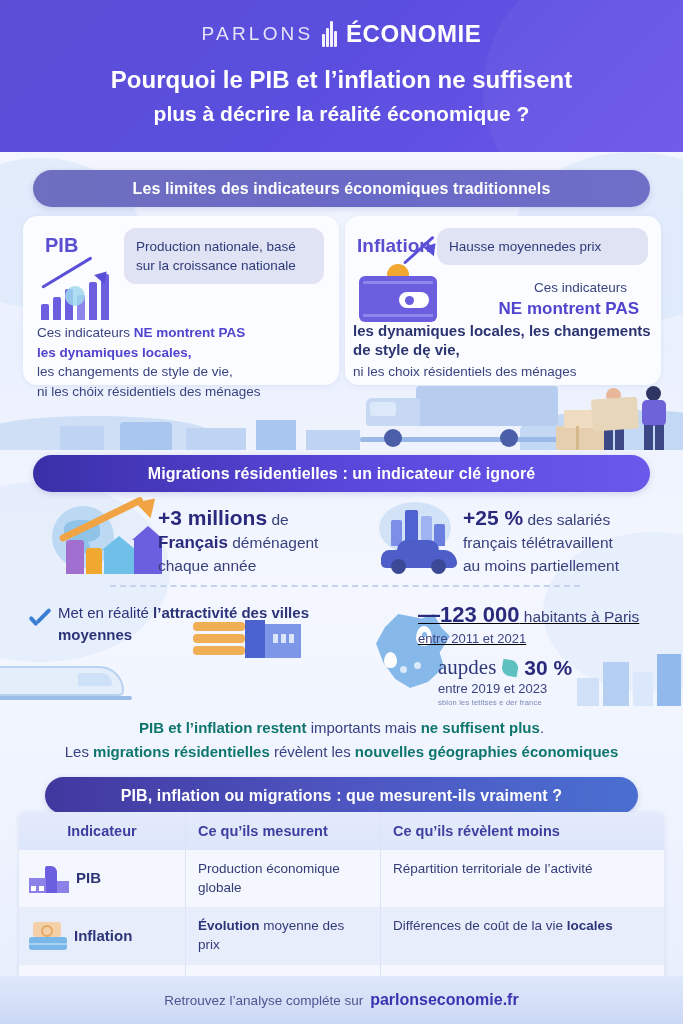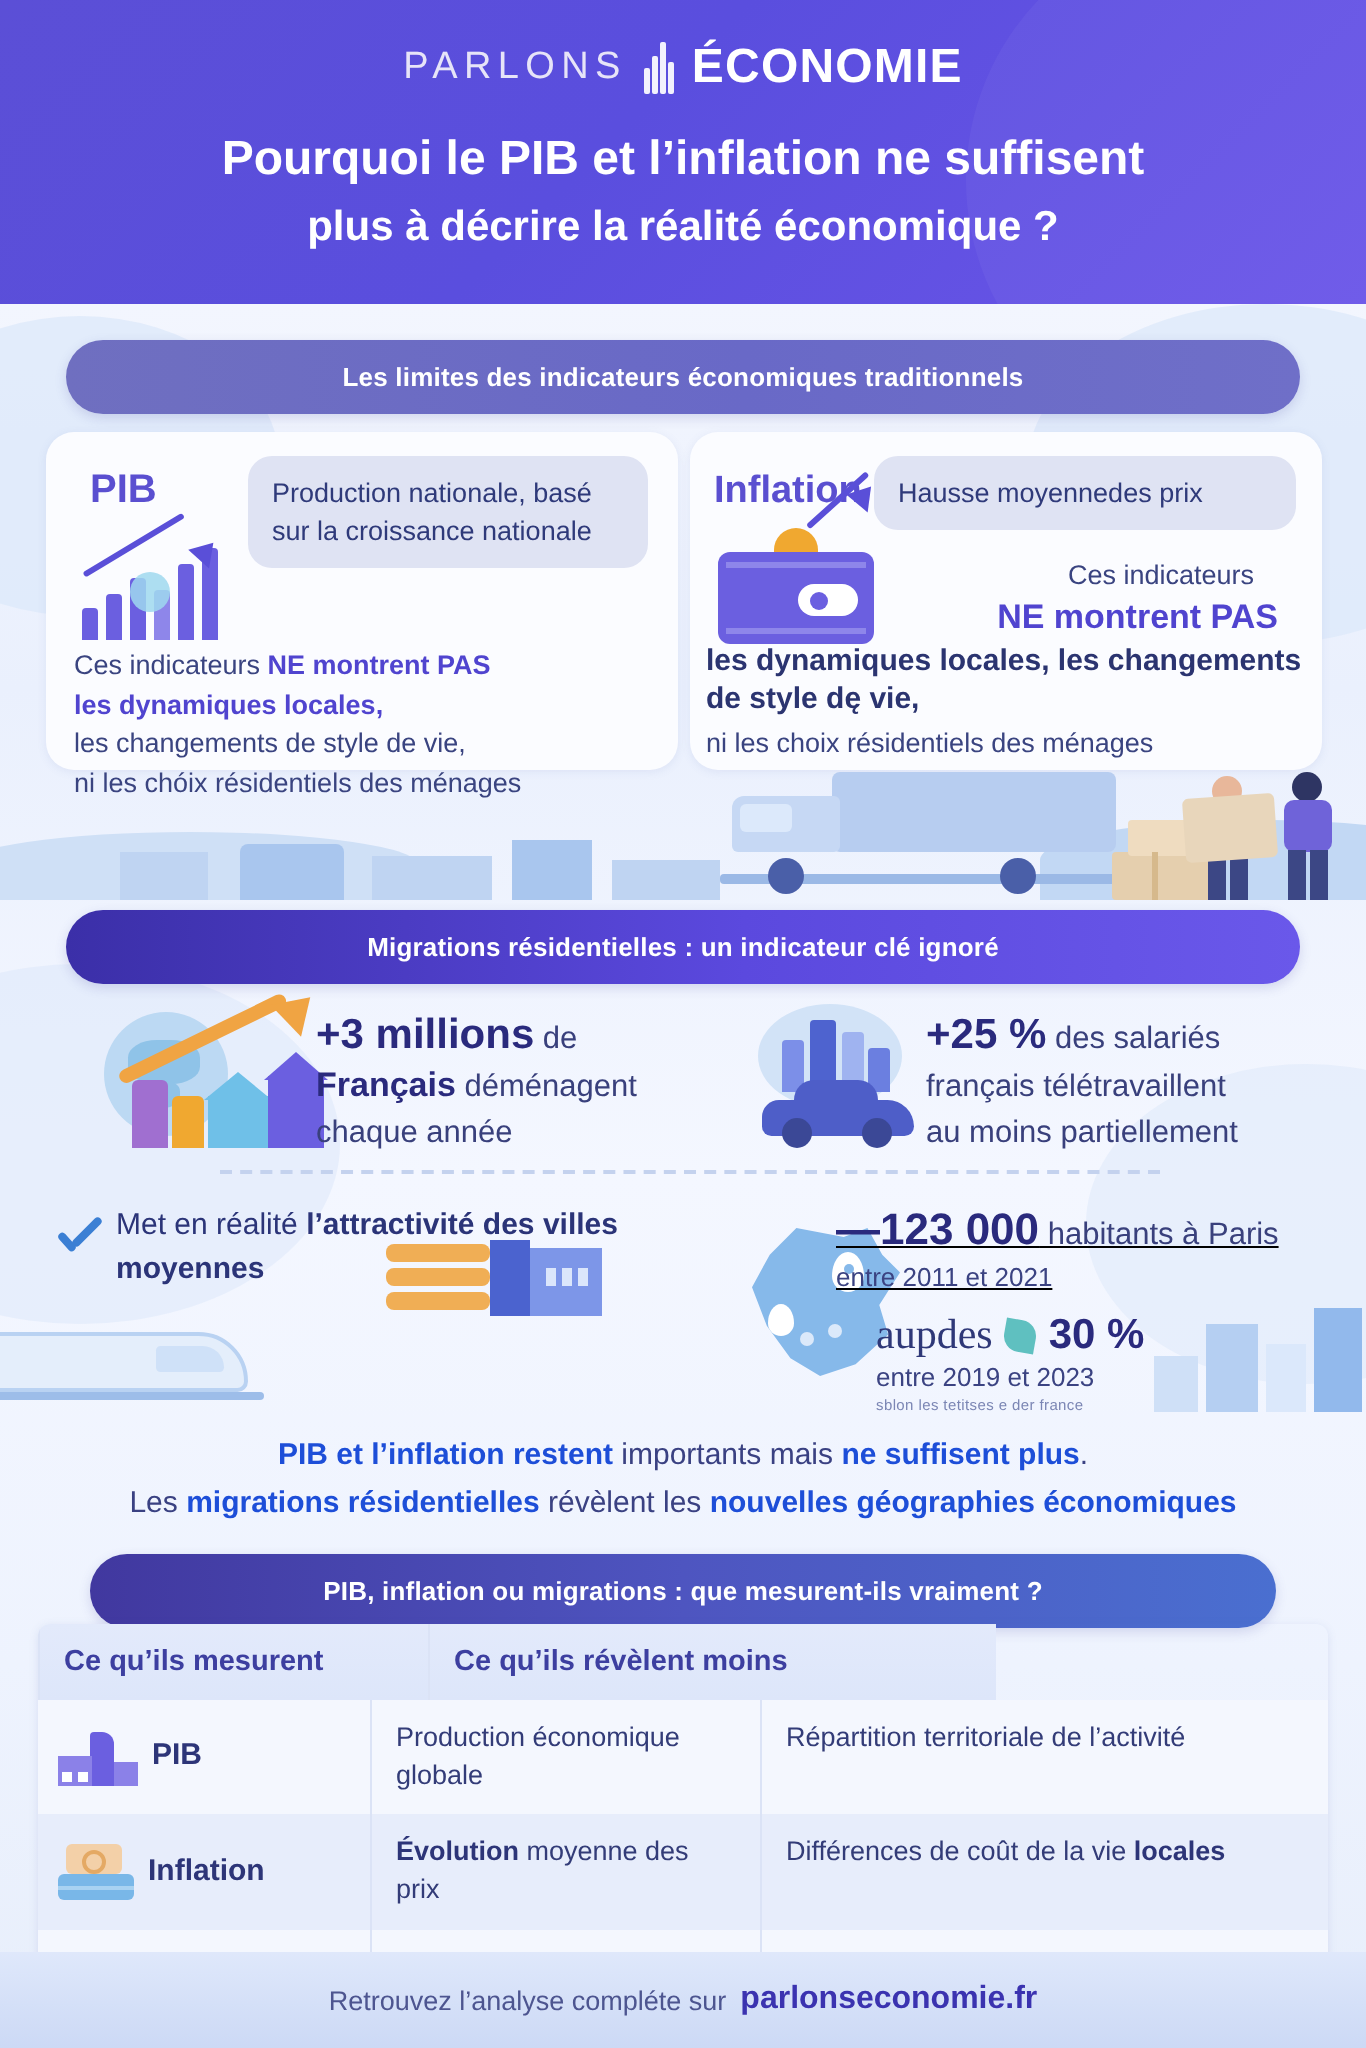--- a/index.html
+++ b/index.html
@@ -49,21 +49,21 @@
     background:linear-gradient(180deg,#f3f6fe 0%,#eaf0fd 22%,#f4f7ff 50%,#eef3fe 78%,#e7eefb 100%);
   }
   .blob{position:absolute;border-radius:50%;background:#dce8fa;opacity:.75;}
 
   
   .band{position:absolute;left:0;width:683px;}
 
   .banner{
     height:37px;border-radius:19px;
     display:flex;align-items:center;justify-content:center;
-    color:#ffffff;font-size:13px;font-weight:bold;letter-spacing:.1px;
+    color:#ffffff;font-size:16px;font-weight:bold;letter-spacing:.1px;
     box-shadow:0 2px 6px rgba(70,70,160,.18);
   }
   .banner.v1{background:linear-gradient(90deg,#6f6fc0 0%,#6969c7 55%,#6f6fc8 100%);}
   .banner.v2{background:linear-gradient(90deg,#3b2fa8 0%,#5b49de 55%,#6a58ea 100%);}
   .banner.v3{background:linear-gradient(90deg,#41389f 0%,#4e55c0 50%,#4a6fd0 100%);}
 
   .card{
     background:#fbfcff;border-radius:14px;box-shadow:0 1px 5px rgba(90,110,180,.10);
     position:absolute;box-sizing:border-box;
   }
@@ -101,21 +101,21 @@
   .sub-note{color:#3b4382;font-size:12px;}
   .tiny-note{color:#7b86b4;font-size:7.5px;letter-spacing:.2px;}
 
   .checkline{color:#2b3478;font-size:15px;line-height:1.45;}
   .checkline b{font-weight:bold;color:#2b3478;}
   .checkline .reg{font-weight:normal;}
 
   .summary{
     text-align:center;color:#3a4182;font-size:15px;line-height:1.6;
   }
-  .summary b{color:#1d4ed8;font-weight:bold;}
+  .summary b{color:#0f766e;font-weight:bold;}
 
   
   .tbl{position:absolute;left:19px;width:645px;border-radius:6px;overflow:hidden;
        box-shadow:0 1px 5px rgba(80,100,170,.13);}
   .trow{display:flex;}
   .thead .tc{
     color:#3d3fa0;font-weight:bold;font-size:14.5px;
     background:linear-gradient(180deg,#e3eafb 0%,#dde6fa 100%);
     padding:9px 12px;
   }
@@ -374,20 +374,21 @@
       <span>Les </span><b>migrations résidentielles</b><span> révèlent les </span><b>nouvelles géographies économiques</b>
     </div>
   </div>
 
   <div class="band" style="top:777px;">
     <div class="banner v3" style="margin:0 45px;">PIB, inflation ou migrations : que mesurent-ils vraiment ?</div>
   </div>
 
   <div class="tbl" style="top:812px;">
     <div class="trow thead">
+      <div class="tc c1">Indicateur</div>
       <div class="tc c2">Ce qu’ils mesurent</div>
       <div class="tc c3">Ce qu’ils révèlent moins</div>
     </div>
 
     <div class="trow rowA">
       <div class="tc c1">
         <span style="position:relative;display:inline-block;width:40px;height:28px;">
           <span style="position:absolute;left:16px;bottom:0;width:12px;height:27px;background:#6b5fe0;border-radius:2px 6px 0 0;"></span>
           <span style="position:absolute;left:0;bottom:0;width:17px;height:15px;background:#8b81e8;"></span>
           <span style="position:absolute;left:28px;bottom:0;width:12px;height:12px;background:#8b81e8;"></span>

